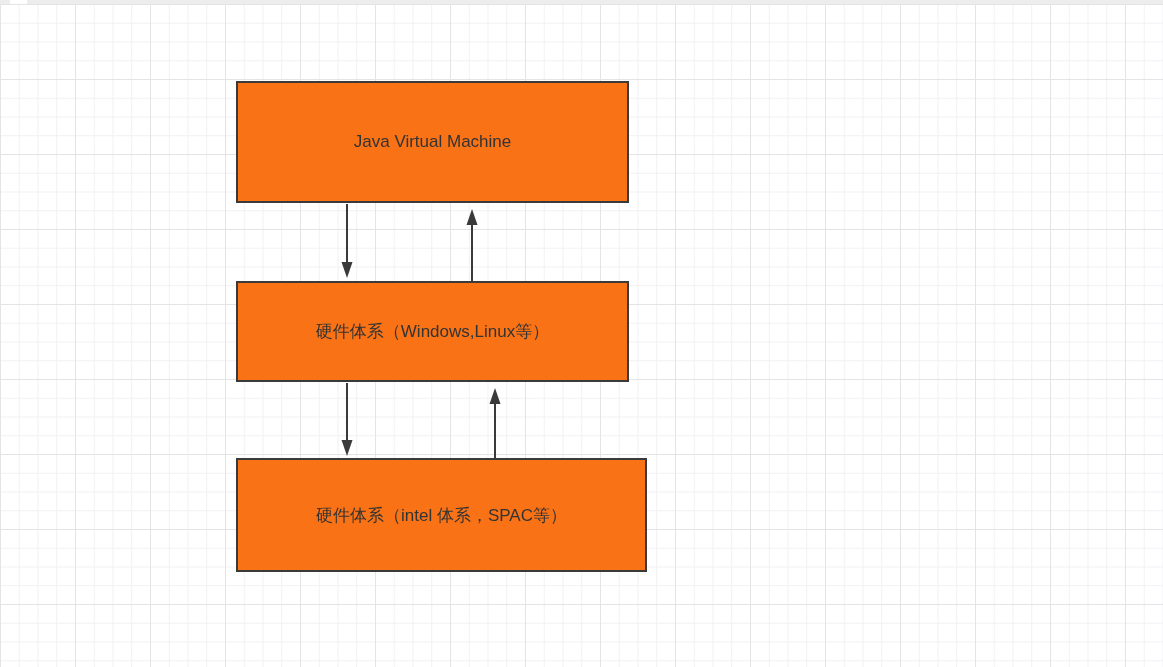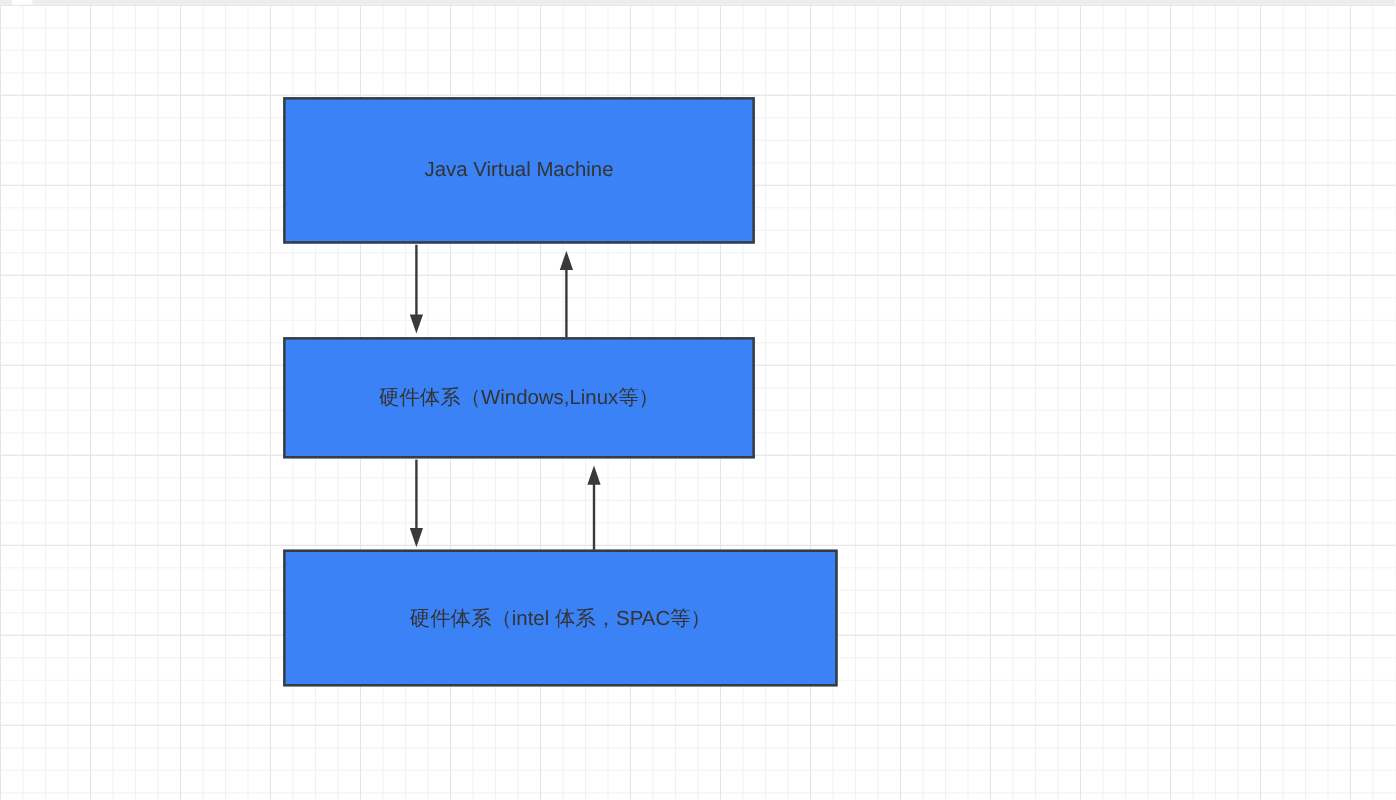--- a/index.html
+++ b/index.html
@@ -62,36 +62,36 @@
   .edges line {
     stroke: var(--stroke);
     stroke-width: 2;
   }
   .edges polygon {
     fill: var(--stroke);
     stroke: none;
   }
   .node {
     position: absolute;
-    background: #3b82f6;
+    background: #f97316;
     border: 2px solid var(--stroke);
     display: flex;
     align-items: center;
     justify-content: center;
     z-index: 2;
   }
   .node-label {
     font-size: 17px;
     color: var(--text);
     white-space: nowrap;
     text-align: center;
   }
   .node-jvm      { left: 236px; top: 81px;  width: 393px; height: 122px; }
   .node-os       { left: 236px; top: 281px; width: 393px; height: 101px; }
-  .node-hardware { left: 236px; top: 458px; width: 462px; height: 114px; }
+  .node-hardware { left: 236px; top: 458px; width: 411px; height: 114px; }
 </style>
 </head>
 <body>
 
 <div class="canvas">
 
   <div class="grid"></div>
 
   <div class="top-edge">
     <div class="notch"></div>

